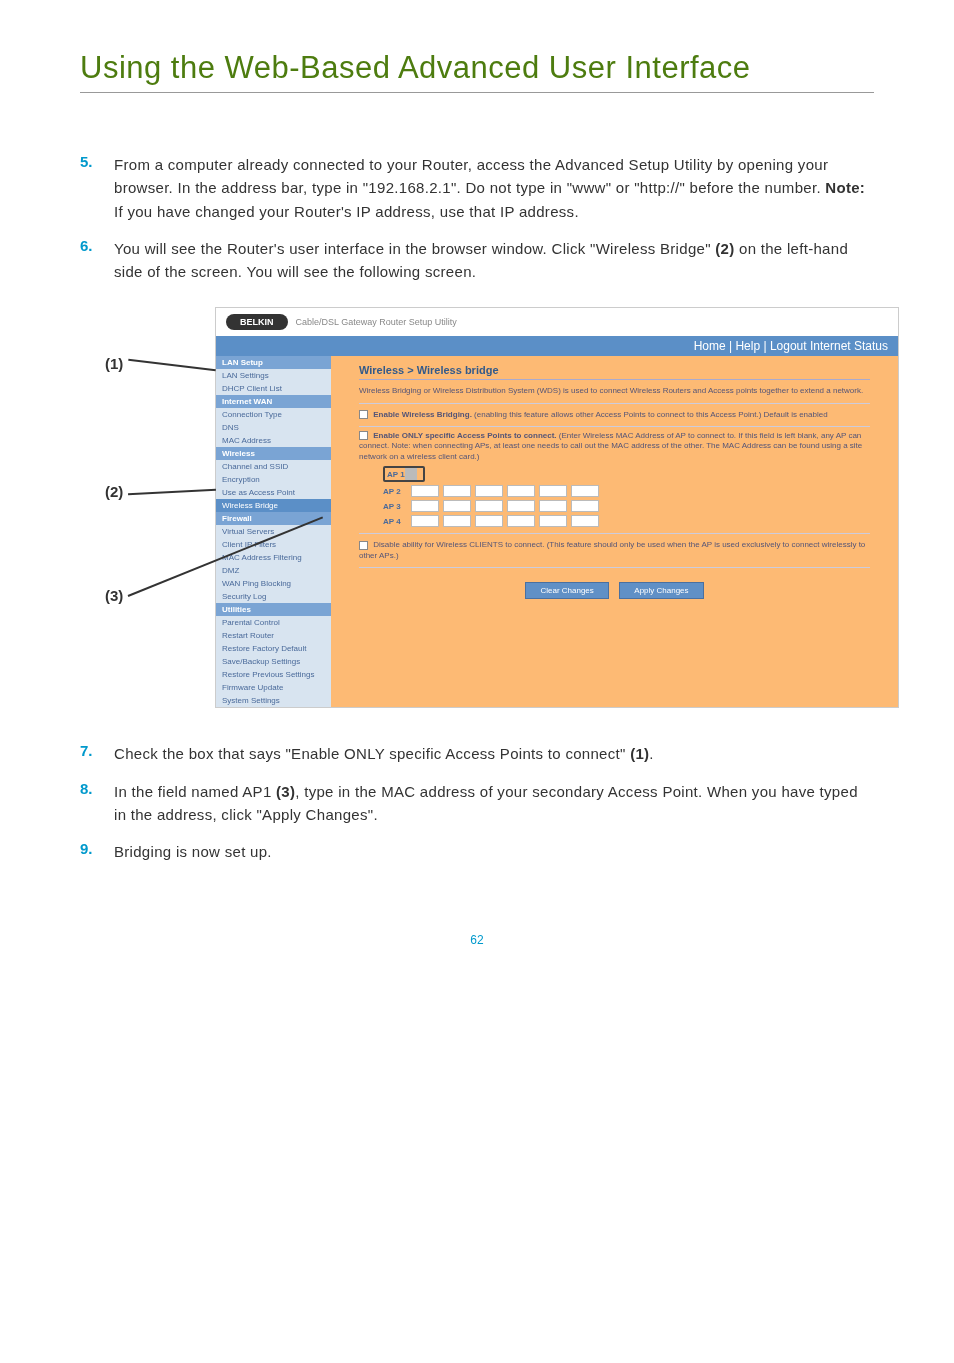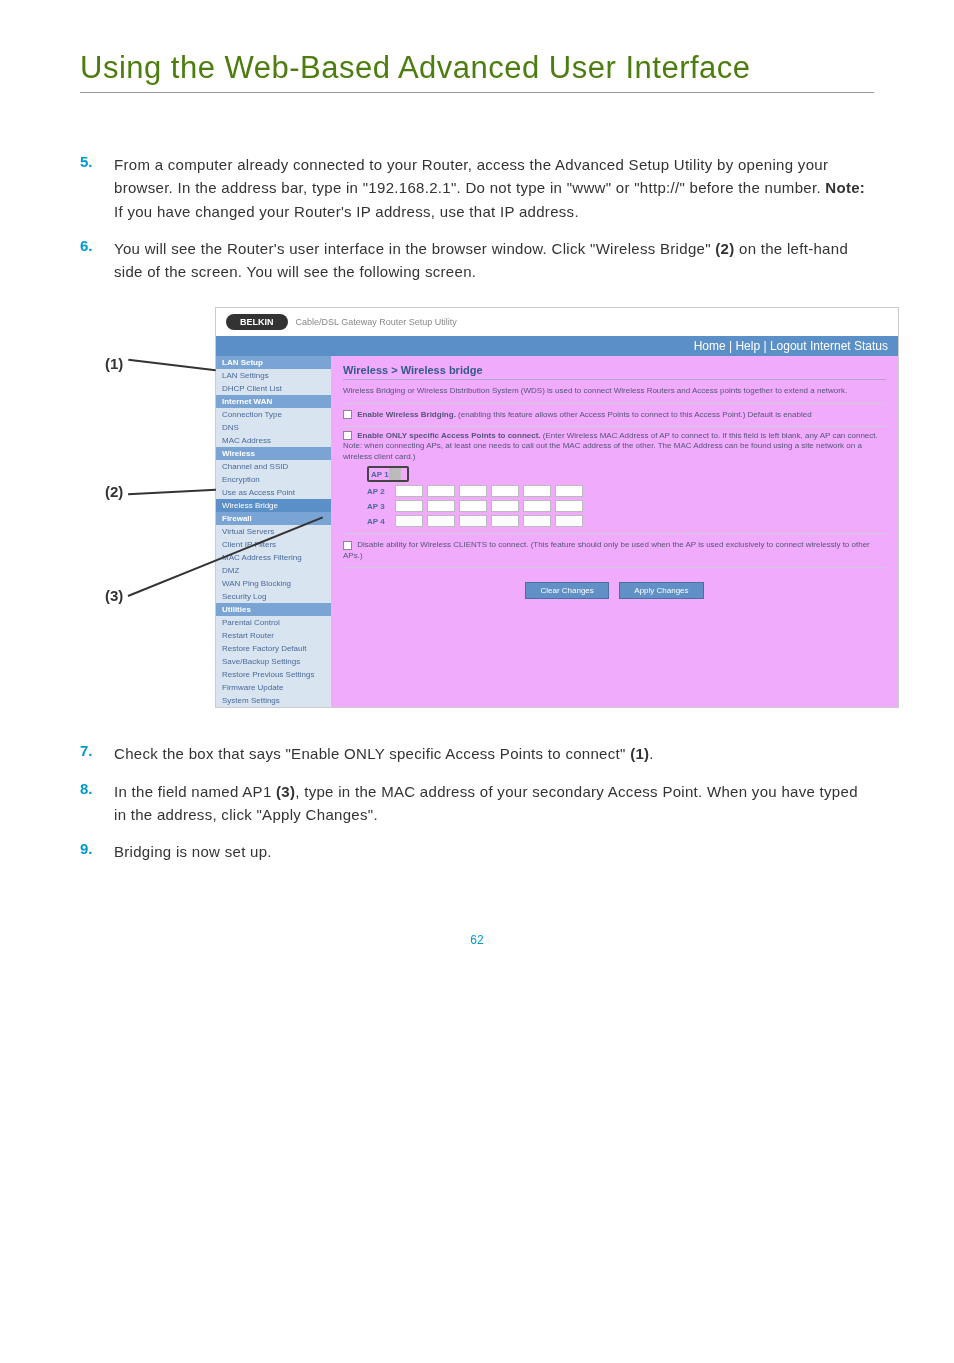--- a/index.html
+++ b/index.html
@@ -112,22 +112,22 @@
       background: #7aa4d4;
       color: #fff;
       font-weight: bold;
     }
     .sidebar-section.active {
       background: #5b8fc7;
       color: #fff;
     }
     .router-content {
       flex: 1;
-      padding: 8px 12px;
-      background: #f0abfc;
+      padding: 8px 28px;
+      background: #fdba74;
     }
     .content-title {
       font-weight: bold;
       font-size: 11px;
       color: #335a8a;
       border-bottom: 1px solid #aac;
       padding-bottom: 3px;
       margin-bottom: 6px;
     }
     .content-text {

